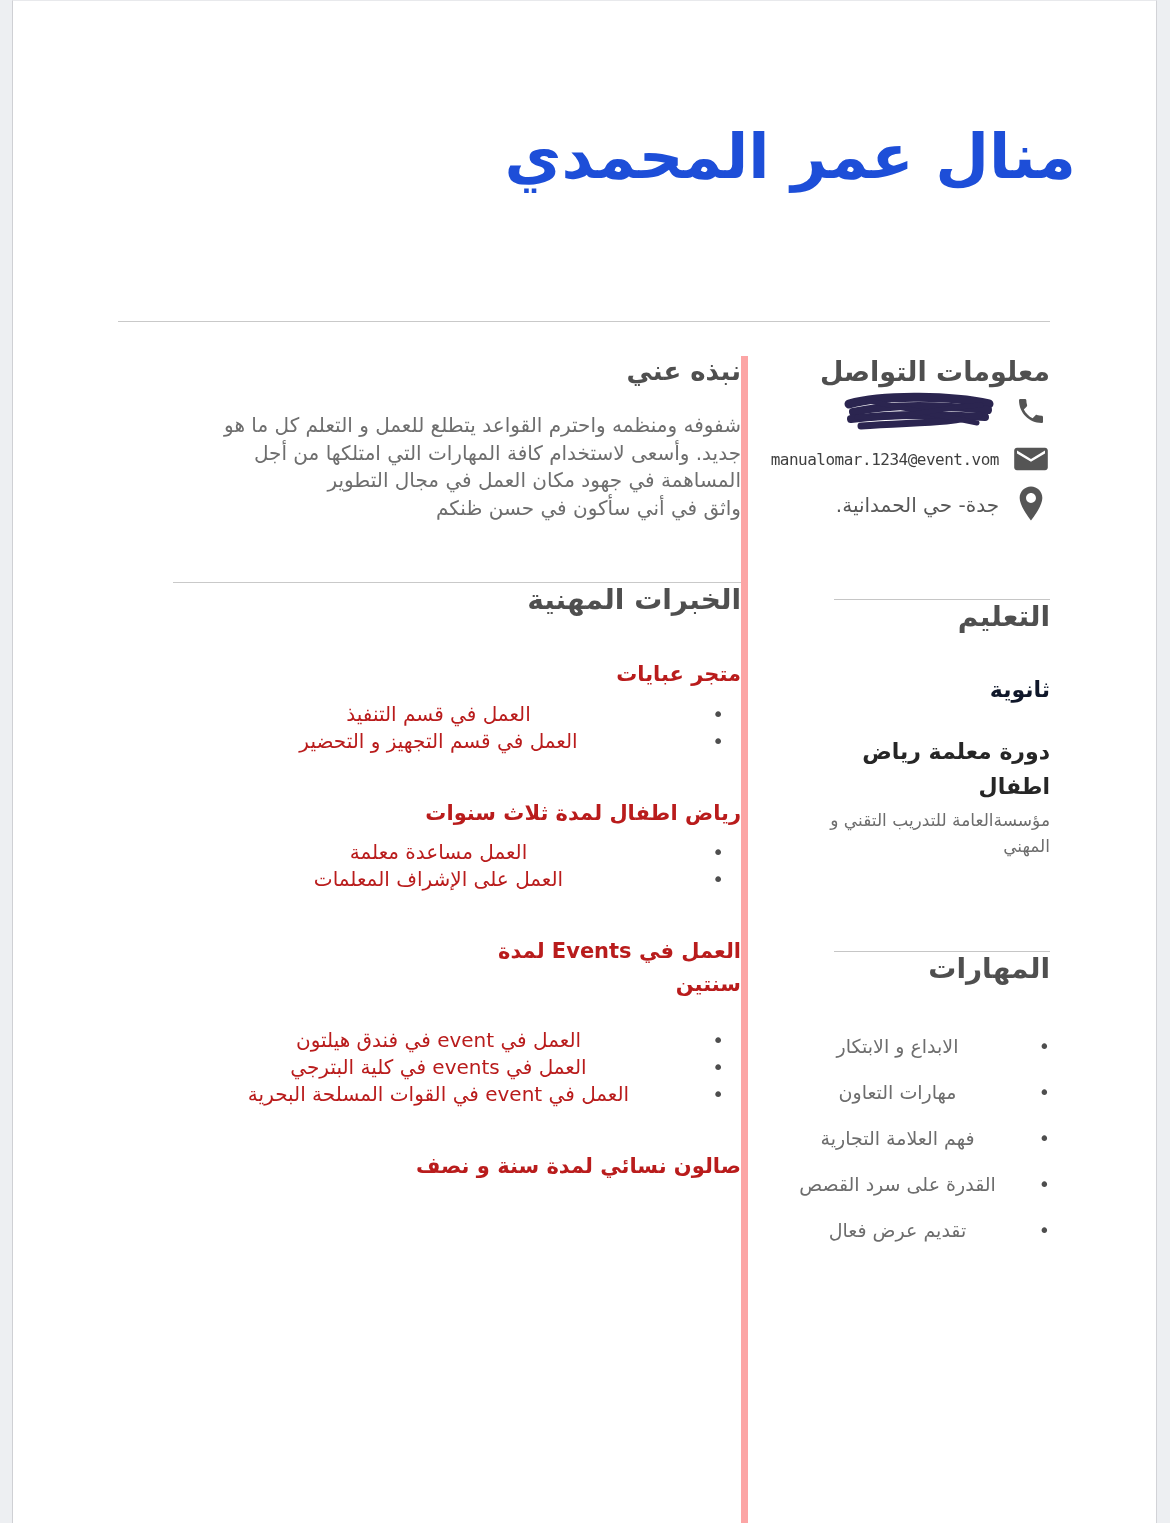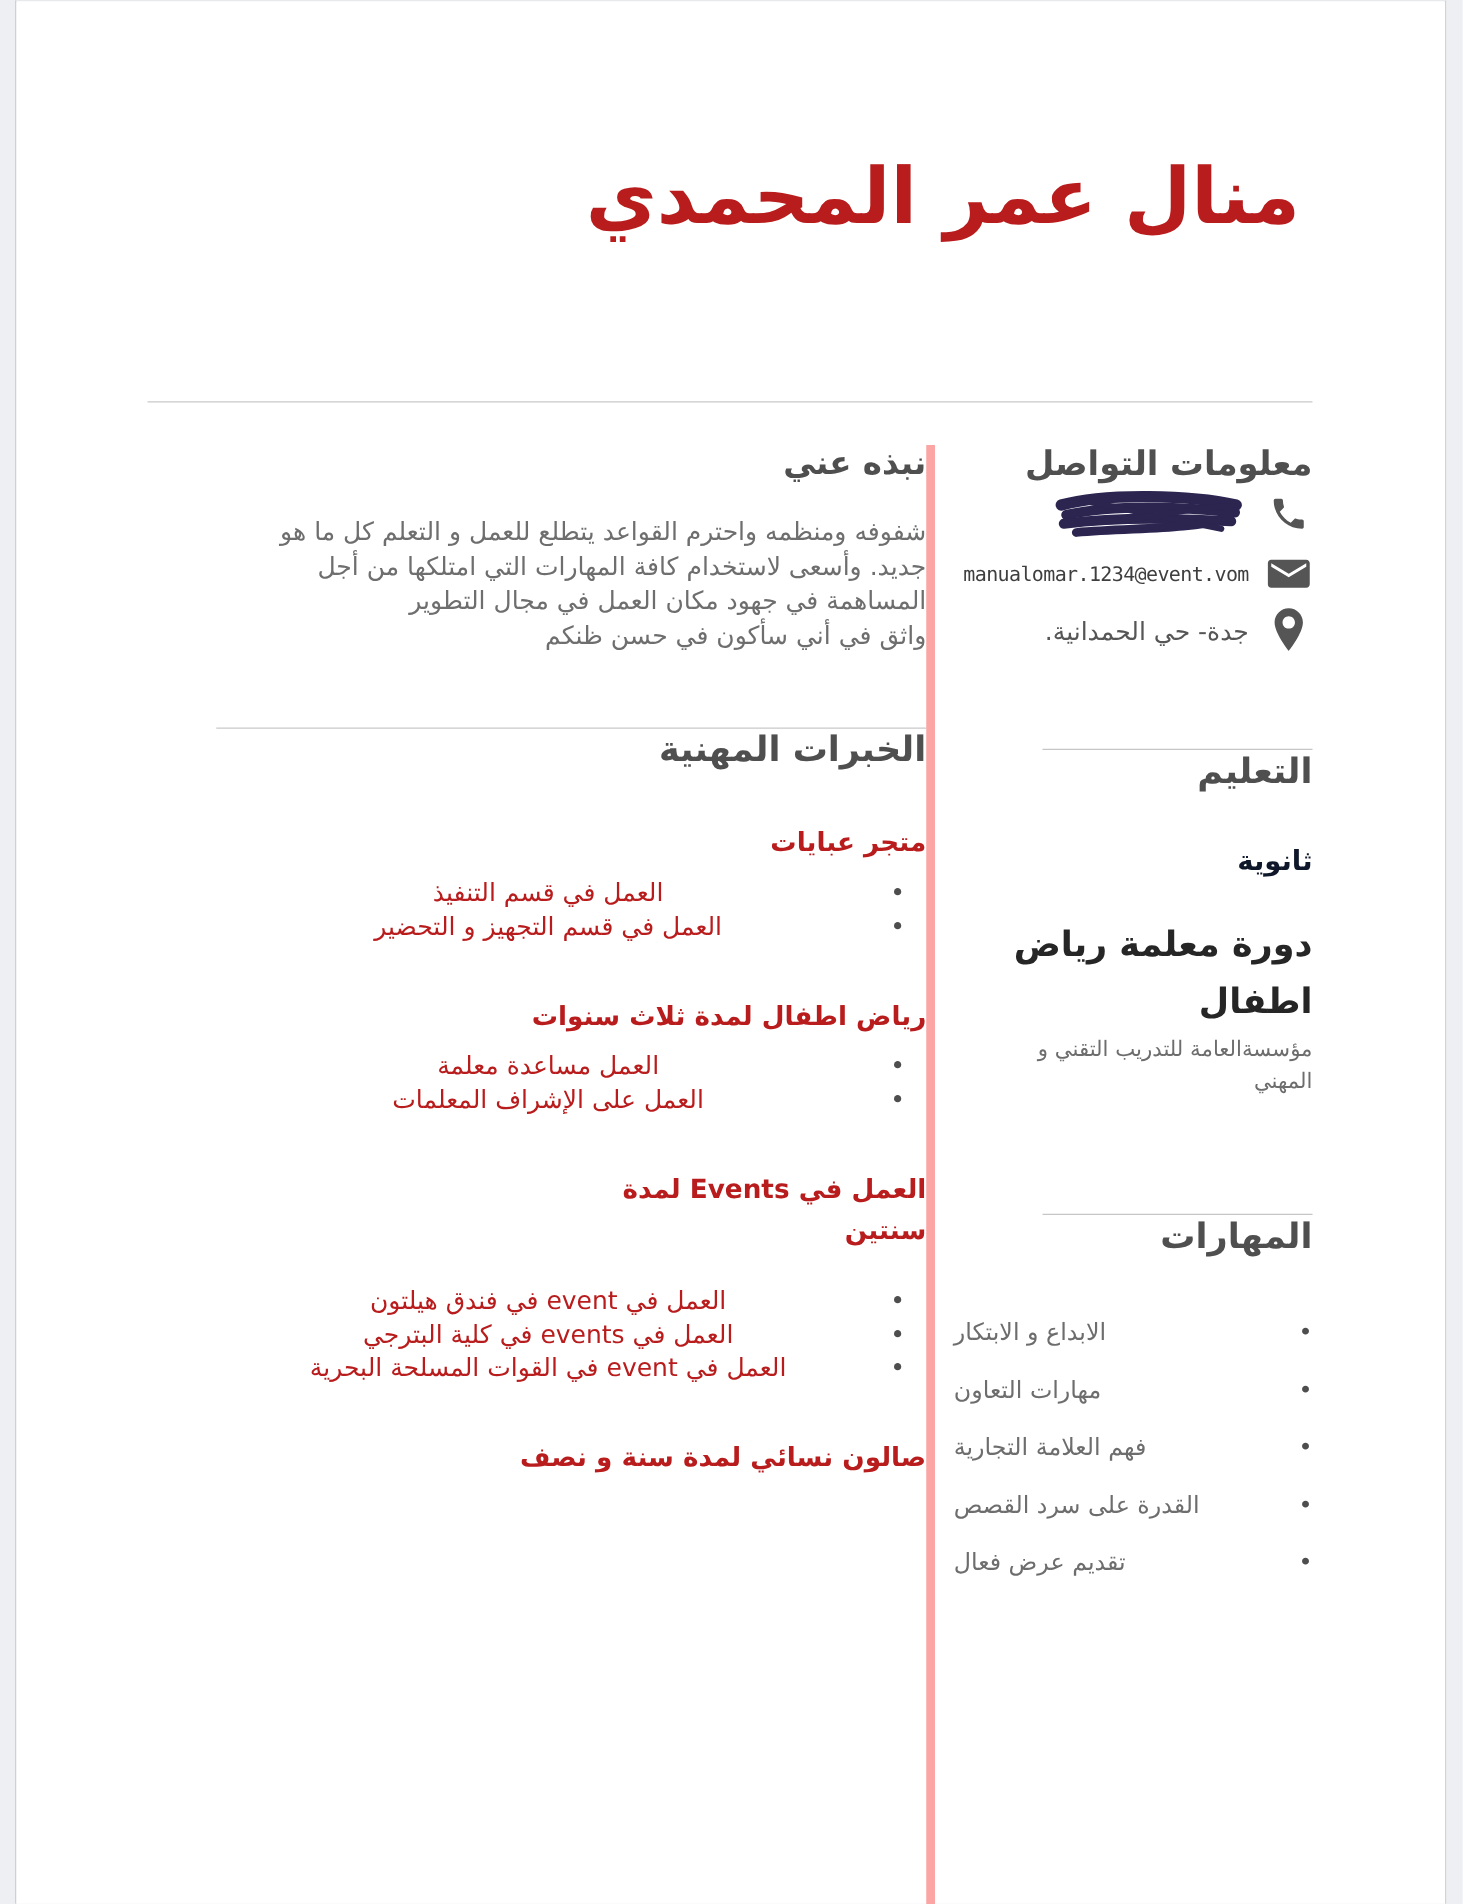--- a/index.html
+++ b/index.html
@@ -14,26 +14,26 @@
     position: absolute;
     left: 12px; right: 13px; top: 0; bottom: 0;
     background: #ffffff;
     border-left: 1px solid #cfd0d4;
     border-right: 1px solid #d2d3d7;
     border-top: 1px solid #e8e9ec;
   }
   
   h1.name {
     margin: 112px 0 0 0;
-    padding: 0 116px 0 0;
+    padding: 0 80px 0 0;
     text-align: right;
     font-size: 62px;
     line-height: 87px;
     font-weight: bold;
-    color: #b91c1c;
+    color: #1d4ed8;
   }
   hr.title-rule {
     border: none;
     border-top: 1px solid #c9c9c9;
     margin: 121px 106px 0 105px;
   }
   
   .columns {
     display: flex;
     direction: rtl;
@@ -89,42 +89,42 @@
   }
   hr.side-rule.second { margin-top: 92px; }
   .edu-h { font-size: 28px; margin-top: 58px; }
   h3.edu-item-1 {
     margin: 44px 0 0;
     font-size: 22px; font-weight: bold;
     color: #0f172a; text-align: right;
   }
   h3.edu-item-2 {
     margin: 32px 0 0;
-    font-size: 28px; font-weight: bold;
+    font-size: 22px; font-weight: bold;
     color: #262626; text-align: right;
     line-height: 1.6;
     white-space: pre-line;
   }
   p.edu-org {
     margin: 4px 0 0;
     font-size: 17px; color: #6d6d6d;
     text-align: right; line-height: 1.5;
     white-space: pre-line;
   }
   .skills-h { font-size: 28px; margin-top: 44px; }
   ul.skills {
     list-style: none;
     margin: 50px 18px 0 0;
     padding: 0;
   }
   ul.skills li {
     position: relative;
     font-size: 19px;
     color: #6d6d6d;
-    text-align: left;
+    text-align: center;
     margin-bottom: 24px;
   }
   ul.skills li::before {
     content: "\2022";
     position: absolute;
     right: -18px; top: 0;
     color: #4e4e4e;
   }
   
   .about-h { font-size: 26px; }

